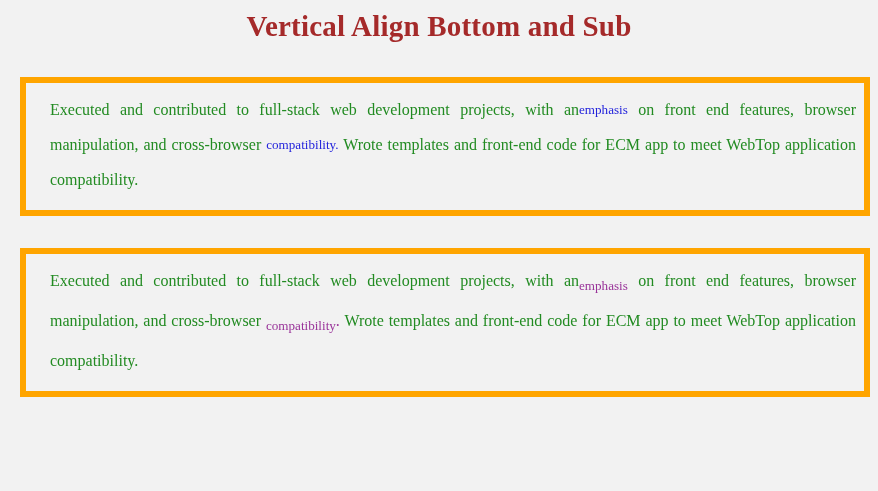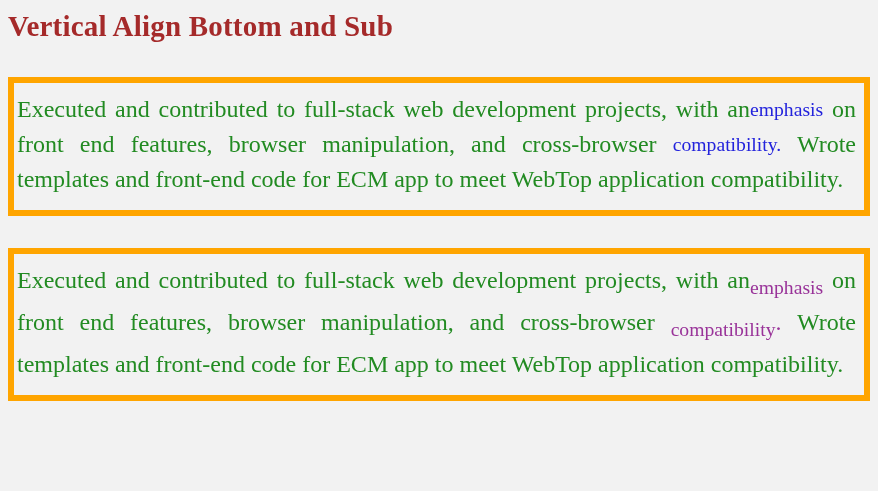--- a/index.html
+++ b/index.html
@@ -14,30 +14,31 @@
   body{
     width:878px;height:491px;
     background:var(--bg);
     font-family:"Liberation Serif","DejaVu Serif",serif;
     overflow:hidden;
     box-sizing:border-box;
     padding:0 8px;
   }
   h1.page-title{
     margin:10px 0 34px 0;
+    text-align:center;
     font-size:29px;
     font-weight:bold;
     color:var(--title);
     letter-spacing:0.2px;
   }
   p.demo-para{
     border:6px solid var(--box-border);
-    margin:0 0 32px 0;
-    padding:9px 8px 13px 3px;
-    font-size:24px;
+    margin:0 0 32px 12px;
+    padding:9px 8px 13px 24px;
+    font-size:16px;
     line-height:35px;
     color:var(--text);
     text-align:justify;
   }
   .hl{
     font-size:0.82em;
   }
   .hl-bottom{
     vertical-align:bottom;
     color:var(--hl-bottom);

